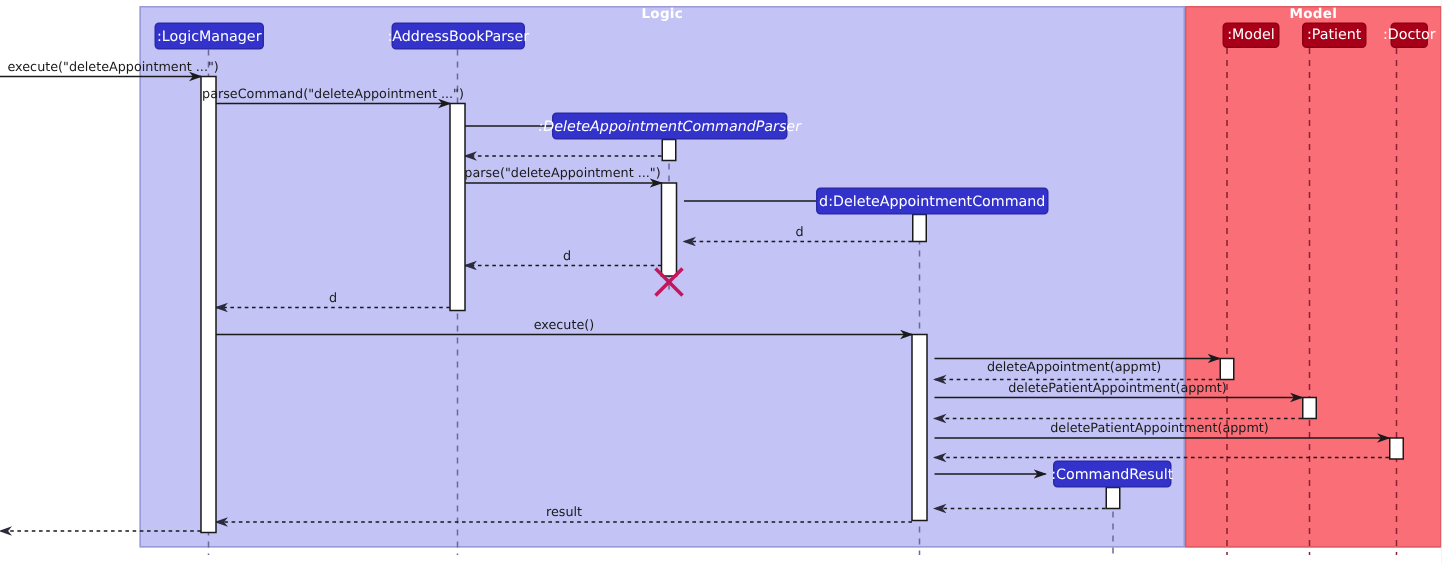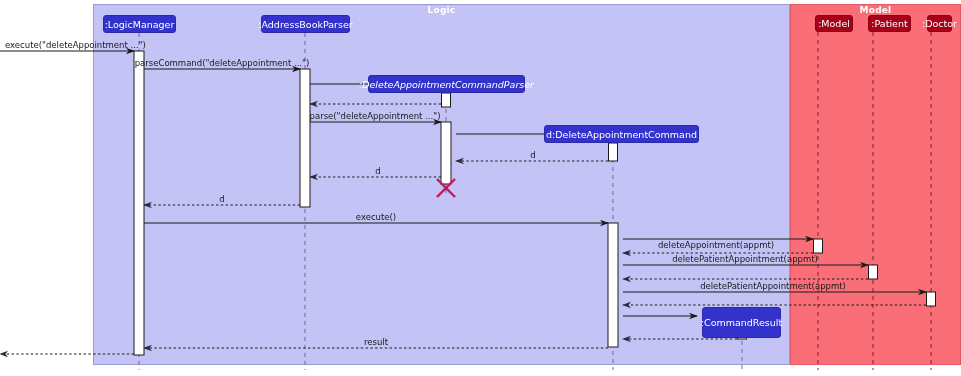--- a/index.html
+++ b/index.html
@@ -86,21 +86,21 @@
           <line x1="437" y1="197" x2="455" y2="179" stroke="#c2185b" stroke-width="2.4"></line>
         </g>
       </g>
   </svg>
 
   <div id="parts-host">
       <div class="partbox logic-part" style="left: 103px; top: 15px; width: 73px; height: 18px;">:LogicManager</div>
       <div class="partbox logic-part" style="left: 261px; top: 15px; width: 89px; height: 18px; text-align: center;">:AddressBookParser</div>
       <div class="partbox logic-part" style="left: 368px; top: 75px; width: 157px; height: 18px; font-style: italic;">:DeleteAppointmentCommandParser</div>
       <div class="partbox logic-part" style="left: 544px; top: 125px; width: 155px; height: 18px;">d:DeleteAppointmentCommand</div>
-      <div class="partbox logic-part" style="left: 702px; top: 307px; width: 79px; height: 31px;">:CommandResult</div>
+      <div class="partbox logic-part" style="left: 702px; top: 307px; width: 79px; height: 18px;">:CommandResult</div>
       <div class="partbox model-part" style="left: 799px; top: 15px; width: 38px; height: 17px;">:Model</div>
       <div class="partbox model-part" style="left: 852px; top: 15px; width: 43px; height: 17px;">:Patient</div>
       <div class="partbox model-part" style="left: 911px; top: 15px; width: 25px; height: 17px;">:Doctor</div>
     </div>
 
   <div id="labels-host">
       <div class="msglabel" style="left: 5px; top: 40px;">execute("deleteAppointment ...")</div>
       <div class="msglabel ctr" style="left: 222px; top: 58px;">parseCommand("deleteAppointment ...")</div>
       <div class="msglabel ctr" style="left: 375px; top: 111px;">parse("deleteAppointment ...")</div>
       <div class="msglabel ctr" style="left: 533px; top: 150px;">d</div>

